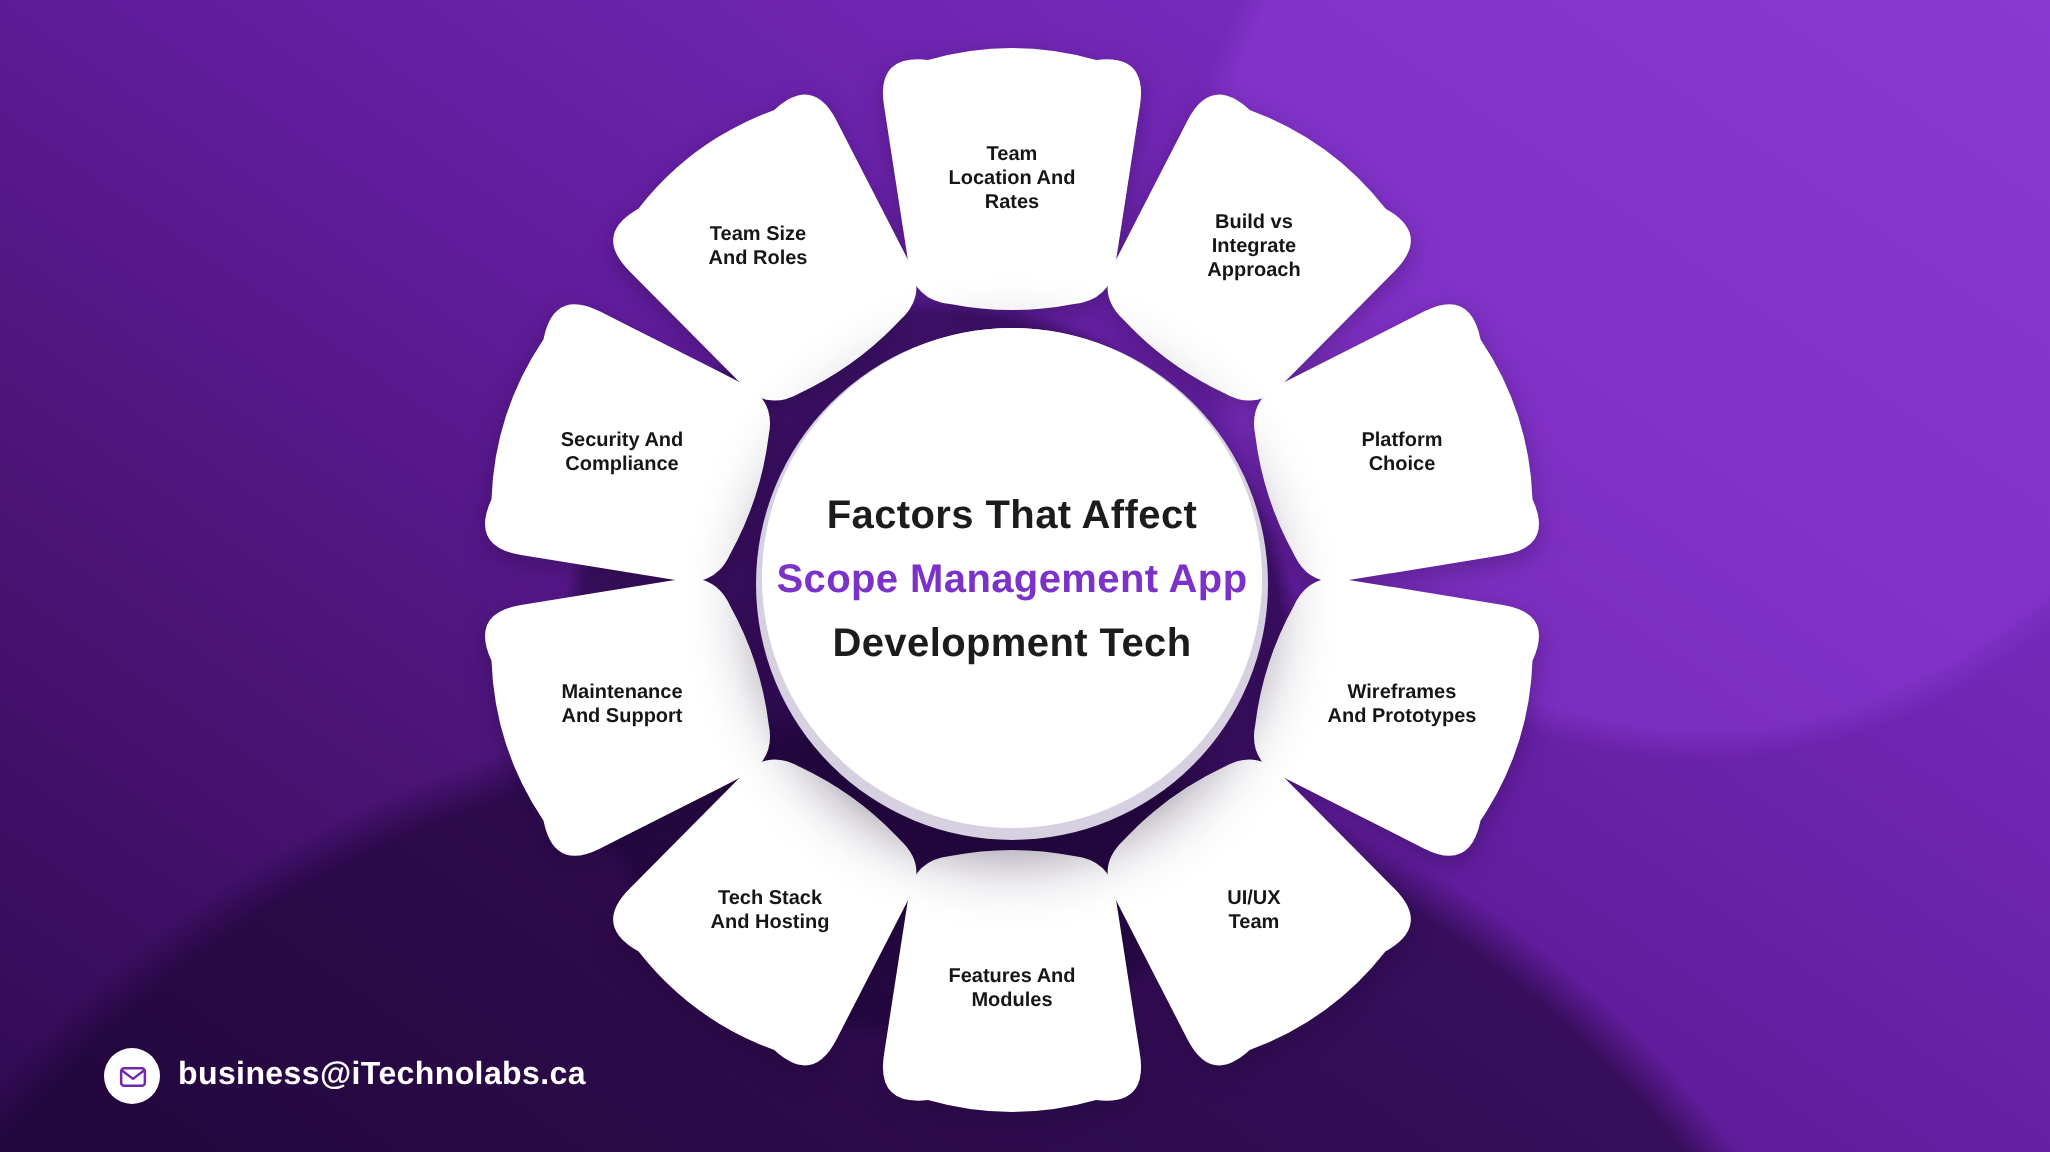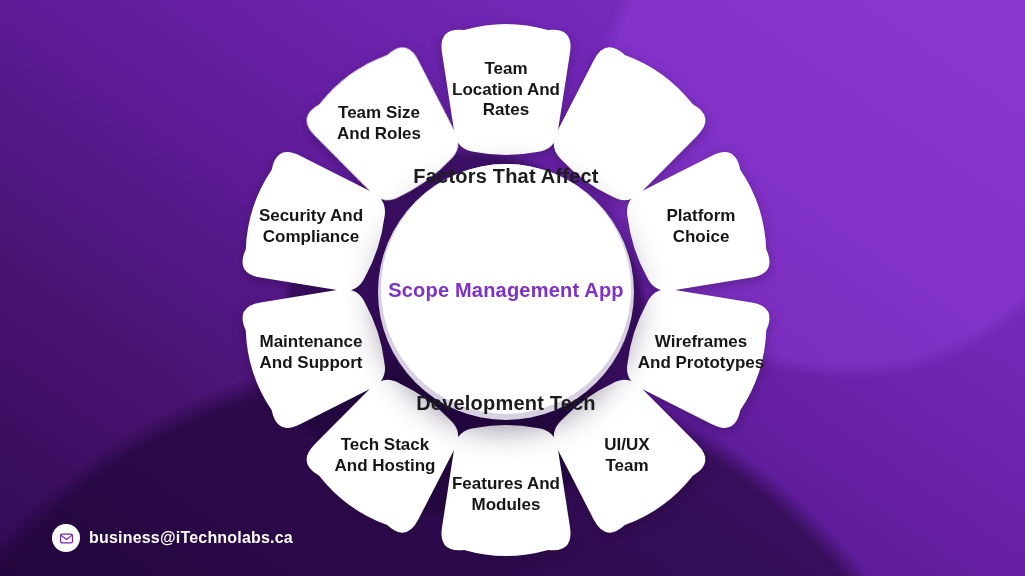--- a/index.html
+++ b/index.html
@@ -24,36 +24,36 @@
 
   .petal-label {
     position: absolute;
     width: 150px;
     height: 90px;
     display: flex;
     align-items: center;
     justify-content: center;
     text-align: center;
     white-space: pre-line;
-    font-size: 17px;
+    font-size: 10px;
     font-weight: bold;
     line-height: 1.22;
     color: #161618;
   }
 
   .center-title {
     position: absolute;
     left: 376px;
     top: 165px;
     width: 260px;
     height: 250px;
     display: flex;
     flex-direction: column;
     align-items: center;
-    justify-content: space-between;
+    justify-content: center;
     text-align: center;
     gap: 9px;
   }
   .center-title .t-line {
     font-size: 20px;
     font-weight: bold;
     color: #1c1c1e;
     letter-spacing: 0.2px;
   }
   .center-title .t-accent { color: #7c32c8; }
@@ -107,20 +107,23 @@
     </g>
     <g class="center-disc">
       <circle cx="506" cy="292" r="128" fill="#d6d0e0"></circle>
       <circle cx="506" cy="289" r="125" fill="#ffffff"></circle>
     </g>
   </svg>
 
   <div class="petal-label" style="left:431px; top:45px;">Team
 Location And
 Rates</div>
+  <div class="petal-label" style="left:552px; top:79px;">Build vs
+Integrate
+Approach</div>
   <div class="petal-label" style="left:626px; top:182px;">Platform
 Choice</div>
   <div class="petal-label" style="left:626px; top:308px;">Wireframes
 And Prototypes</div>
   <div class="petal-label" style="left:552px; top:411px;">UI/UX
 Team</div>
   <div class="petal-label" style="left:431px; top:450px;">Features And
 Modules</div>
   <div class="petal-label" style="left:310px; top:411px;">Tech Stack
 And Hosting</div>

